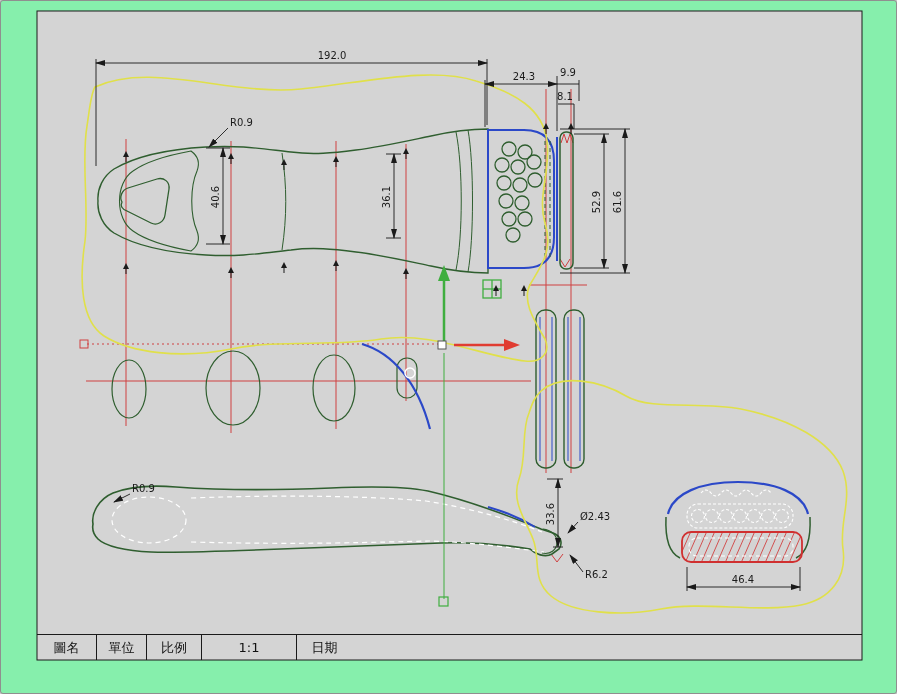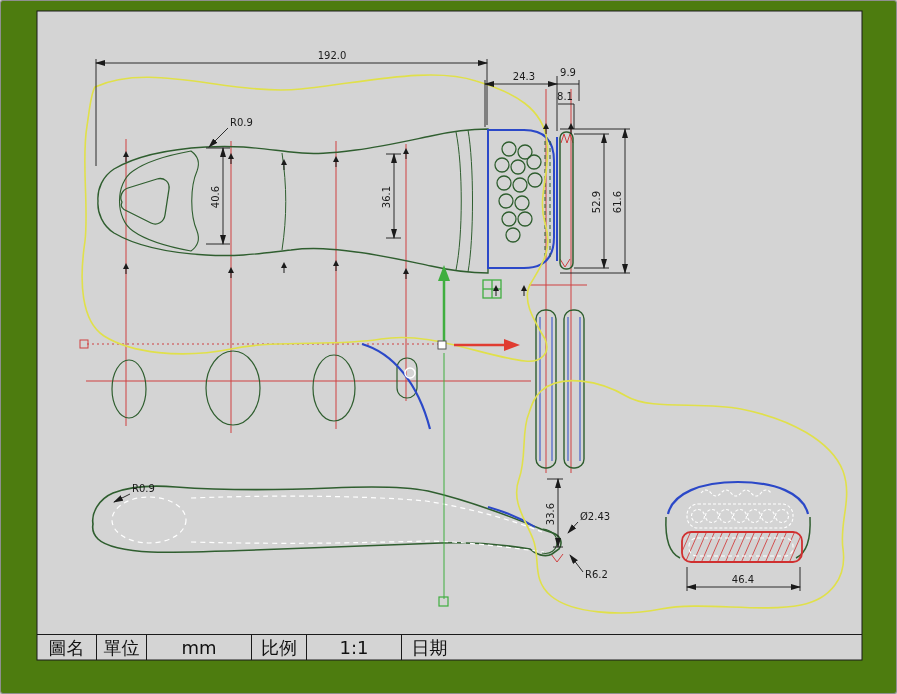--- a/index.html
+++ b/index.html
@@ -1,22 +1,22 @@
 <!DOCTYPE html>
 <html><head>
 <meta charset="utf-8">
 <style>
   *{margin:0;padding:0;box-sizing:border-box}
   html,body{background:#c8c8c8}
   body{font-family:"DejaVu Sans", sans-serif}
-  .stage{position:relative;width:897px;height:694px;background:#4d7c0f;
+  .stage{position:relative;width:897px;height:694px;background:#86efac;
          border:1px solid #8f8f8f;border-radius:3px;overflow:hidden}
   svg.drawing{position:absolute;left:0;top:0}
   .titleblock{position:absolute;left:36px;top:633px;width:825px;height:26px;
-              display:flex;border-top:1px solid #1a1a1a;font-size:18px;color:#111;
+              display:flex;border-top:1px solid #1a1a1a;font-size:13px;color:#111;
               background:transparent}
   .tb-cell{display:flex;align-items:center;justify-content:center;
            border-right:1px solid #1a1a1a;height:100%;white-space:nowrap}
   .tb-cell:last-child{border-right:none}
   text{font-family:"DejaVu Sans", sans-serif;font-size:10px;fill:#1a1a1a}
 </style>
 </head>
 <body>
 
 <div class="stage">
@@ -234,19 +234,18 @@
     <use href="#uparrow" x="495" y="286"></use>
         <use href="#uparrow" x="523" y="286"></use>
     <use href="#uparrow" x="545" y="124"></use>
         <use href="#uparrow" x="570" y="124"></use>
   </g>
 </svg>
 
 <div class="titleblock">
   <div class="tb-cell" style="width:60px">圖名</div>
   <div class="tb-cell" style="width:50px">單位</div>
-  <div class="tb-cell" style="width:105px">mm</div>
   <div class="tb-cell" style="width:55px">比例</div>
   <div class="tb-cell" style="width:95px">1:1</div>
   <div class="tb-cell" style="width:55px">日期</div>
 </div>
 
 </div>
 
 </body></html>

